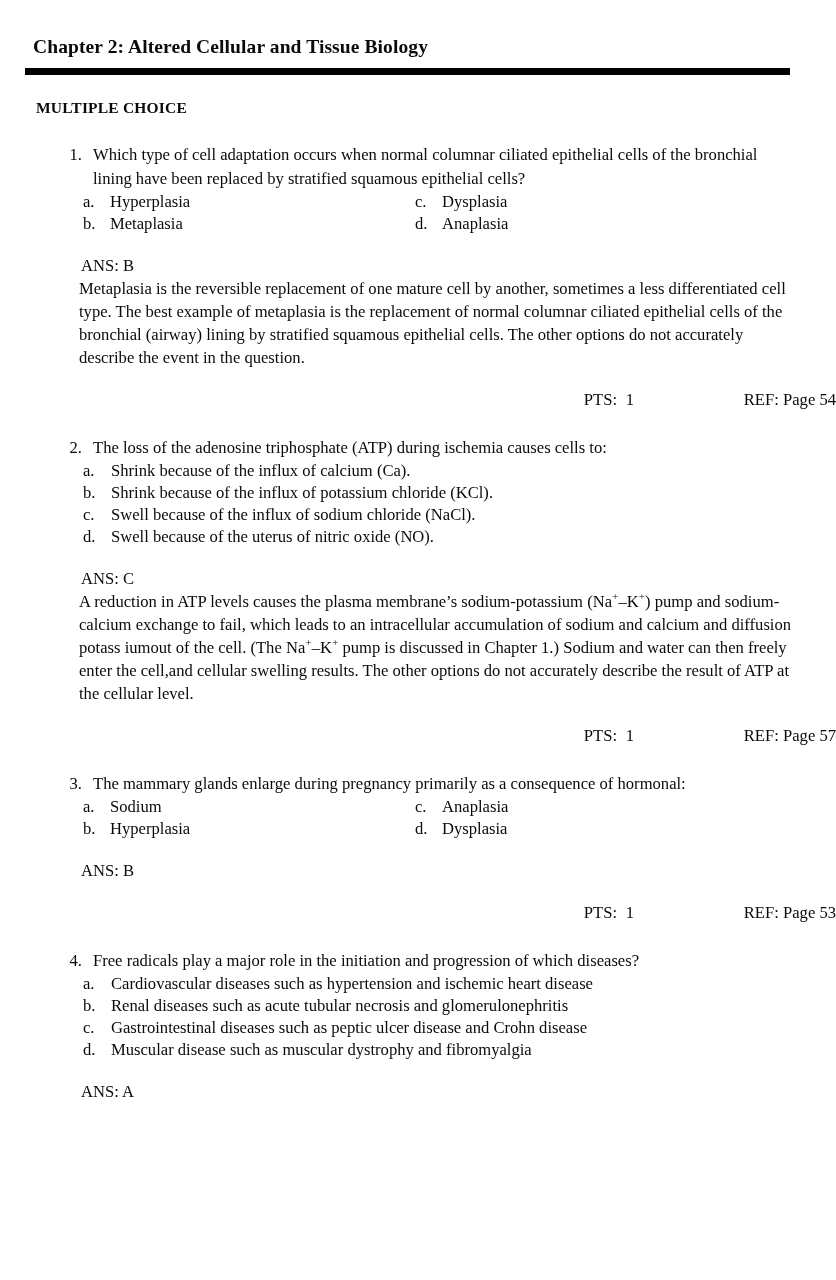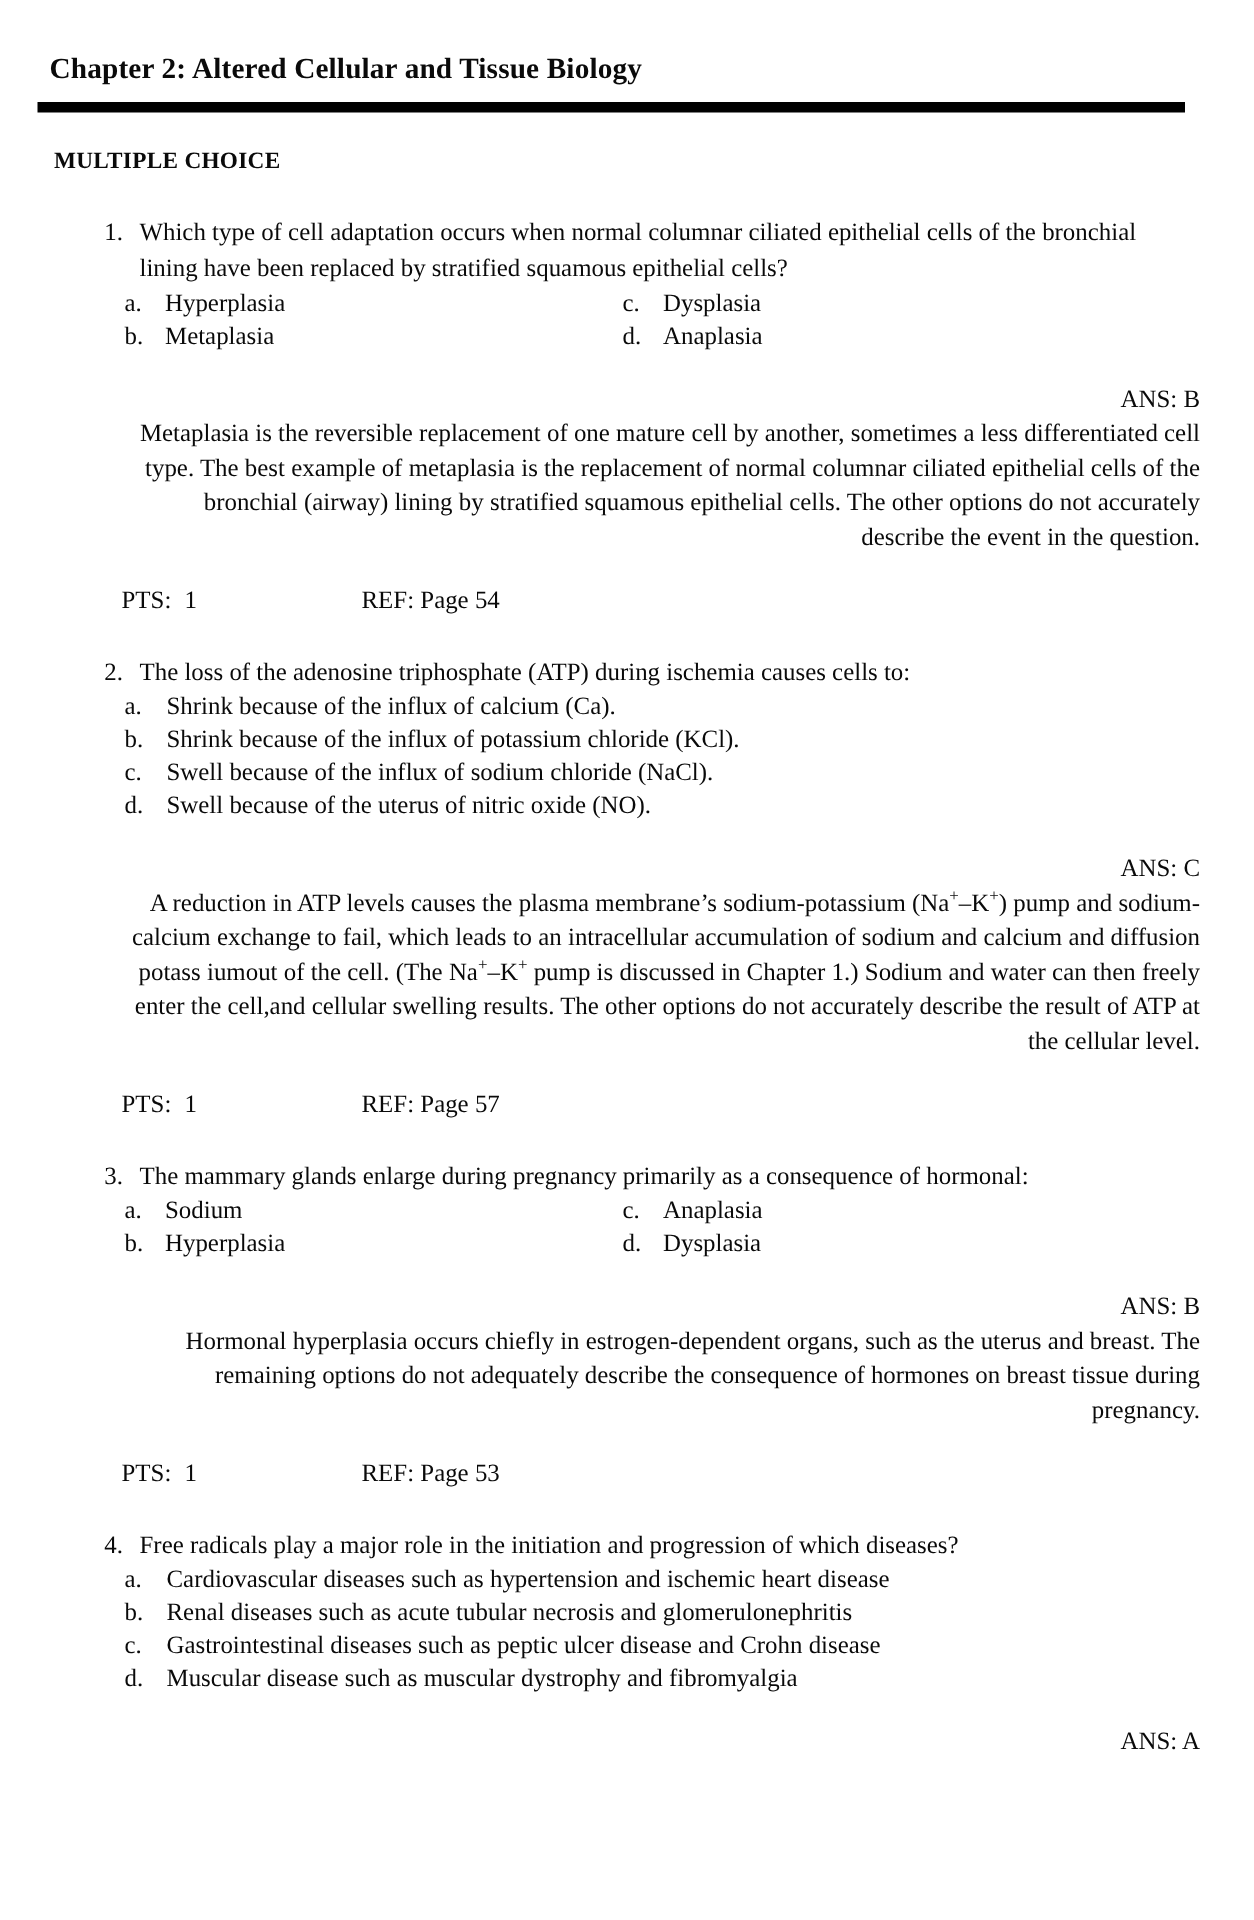--- a/index.html
+++ b/index.html
@@ -117,40 +117,40 @@
     padding-left: 13px;
   }
 
   
   .ans-block {
     margin-left: 79px;
     margin-right: 36px;
     font-size: 16.6px;
     line-height: 1.385;
     margin-top: 20px;
-    text-align: right;
   }
   .ans-line {
     margin-left: 2px;
   }
   .ans-rationale {
     margin-top: 0;
   }
   .ans-rationale sup {
     font-size: 0.68em;
     vertical-align: super;
     line-height: 0;
   }
 
   
   .pts-line {
     margin-left: 81px;
     margin-top: 20px;
     font-size: 16.6px;
     display: flex;
+    justify-content: flex-end;
   }
   .pts-label { width: 42px; flex: 0 0 42px; }
   .pts-value { width: 118px; flex: 0 0 118px; }
   .ref-text  { }
 </style>
 </head>
 <body>
 
 <div class="page">
 
@@ -268,21 +268,20 @@
             <span class="opt-label">Hyperplasia</span>
           </span>
           <span class="opt">
             <span class="opt-letter">d.</span>
             <span class="opt-label">Dysplasia</span>
           </span>
         </div>
       </div>
       <div class="ans-block">
         <div class="ans-line">ANS: B</div>
-        <div class="ans-rationale">Hormonal hyperplasia occurs chiefly in estrogen-dependent organs, such as the uterus and breast. The remaining options do not adequately describe the consequence of hormones on breast tissue during pregnancy.</div>
       </div>
       <div class="pts-line">
         <span class="pts-label">PTS:</span>
         <span class="pts-value">1</span>
         <span class="ref-text">REF: Page 53</span>
       </div>
     </div>
 
     <div class="q-spacer"></div>
     <div class="question">

